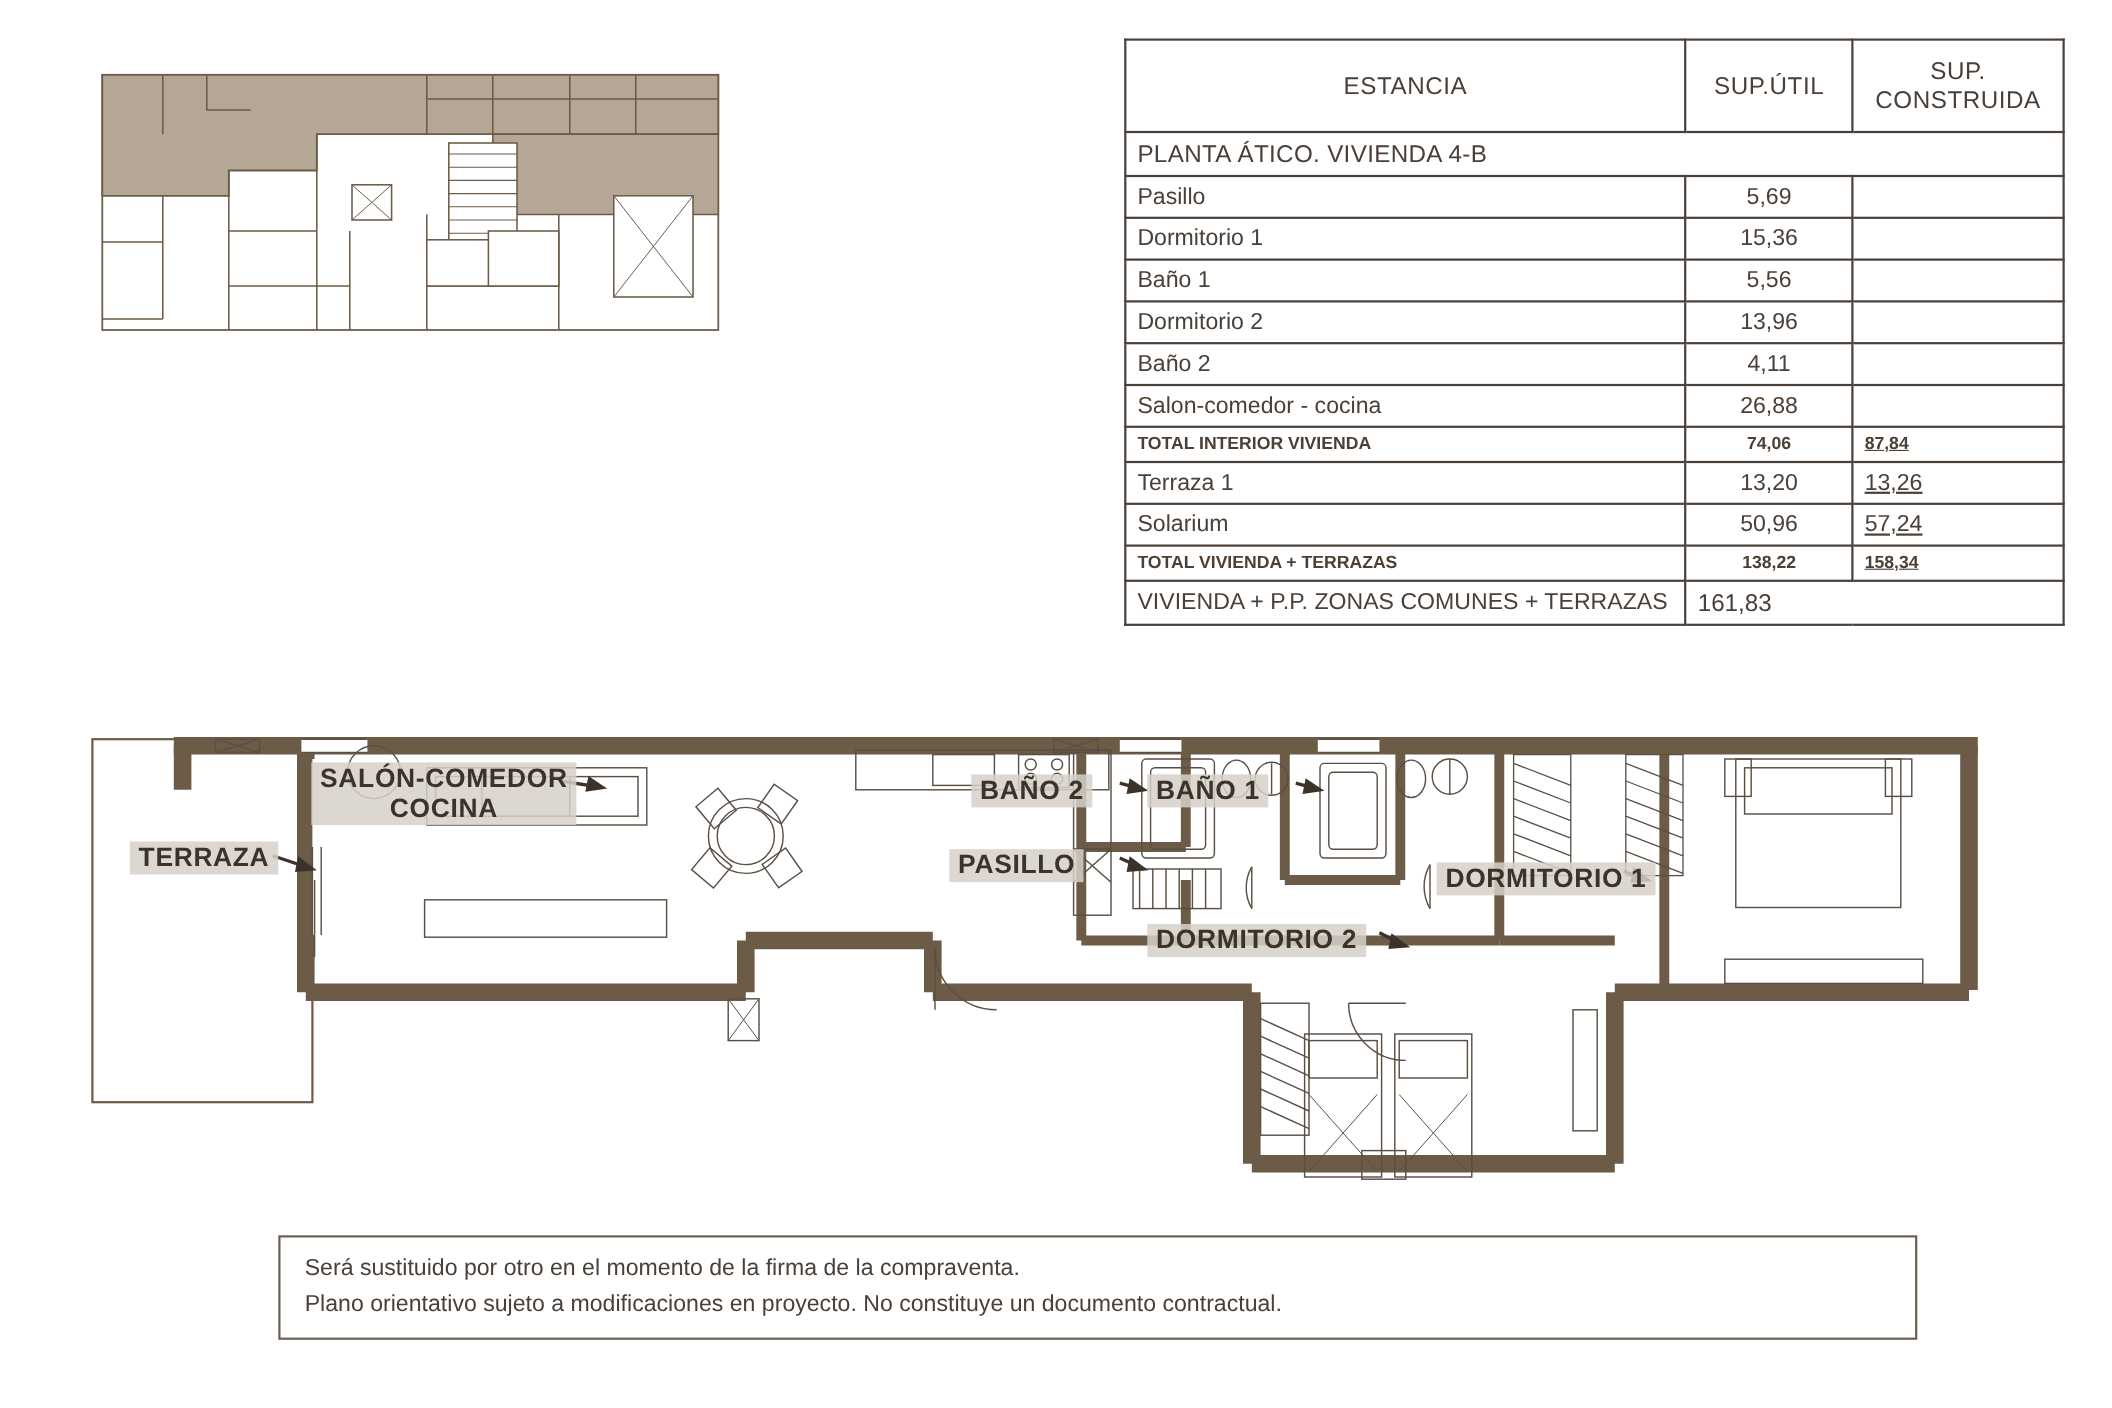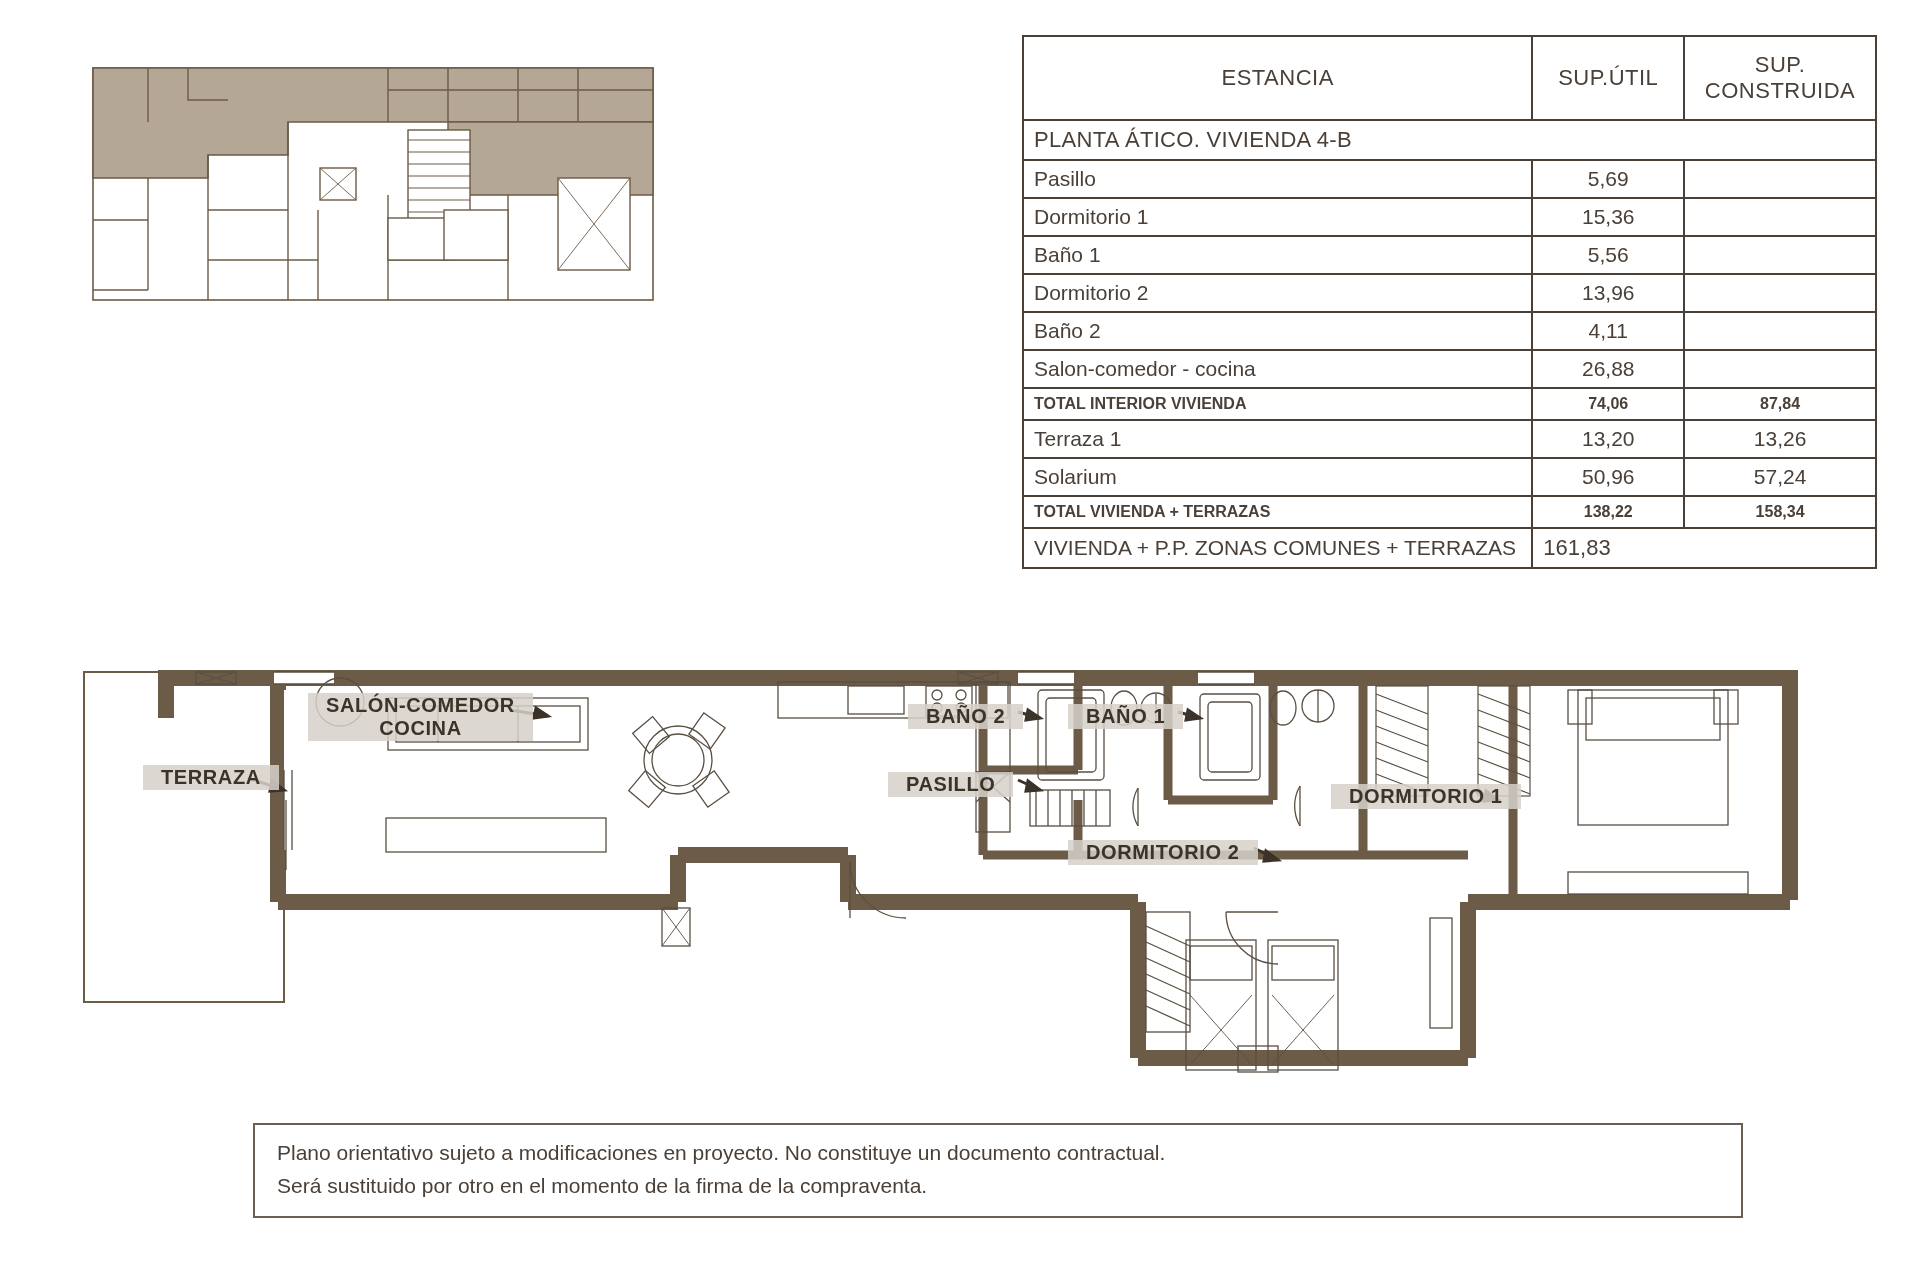--- a/index.html
+++ b/index.html
@@ -46,21 +46,21 @@
   }
   table.areas th {
     text-align: center;
     font-size: 22px;
     letter-spacing: .5px;
     font-weight: normal;
     height: 70px;
   }
   td.room { text-align: left; width: 490px; }
   td.num  { text-align: center; width: 130px; }
-  td.num2 { text-align: center; width: 170px; }
+  td.num2 { text-align: left; width: 170px; text-decoration: underline; }
   tr.section td {
     font-weight: normal;
     font-size: 22px;
     letter-spacing: .3px;
     margin-top: 33px;
   }
   tr.total td { font-weight: bold; font-size: 16px; }
   td.wide { text-align: left; }
   td.span-center { text-align: left; font-weight: bold; font-size: 22px; }
   .nb-top { border-top-width: 3px; }
@@ -72,28 +72,27 @@
     top: 650px;
     width: 1790px;
     height: 450px;
   }
 
   
   .lbl {
     position: absolute;
     font-weight: bold;
     color: #3b3229;
-    font-size: 20px;
+    font-size: 24px;
     letter-spacing: .6px;
     line-height: 1.15;
     text-align: center;
     background: rgba(214,209,201,0.85);
-    padding: 1px 18px;
+    padding: 1px 8px;
     white-space: pre;
-    margin-left: 25px;
   }
 
   
   #disclaimer {
     position: absolute;
     left: 253px;
     top: 1123px;
     width: 1490px;
     border: 2px solid #6b5f52;
     padding: 12px 16px 14px 22px;
@@ -395,15 +394,15 @@
   <div class="lbl" style="left:205px; top:43px;">SALÓN-COMEDOR
 COCINA</div>
   <div class="lbl" style="left:805px; top:54px;">BAÑO 2</div>
   <div class="lbl" style="left:965px; top:54px;">BAÑO 1</div>
   <div class="lbl" style="left:785px; top:122px;">PASILLO</div>
   <div class="lbl" style="left:1228px; top:134px;">DORMITORIO 1</div>
   <div class="lbl" style="left:965px; top:190px;">DORMITORIO 2</div>
 </div>
 
 <div id="disclaimer">
+  <div>Será sustituido por otro en el momento de la firma de la compraventa.</div>
   <div>Plano orientativo sujeto a modificaciones en proyecto. No constituye un documento contractual.</div>
-  <div>Será sustituido por otro en el momento de la firma de la compraventa.</div>
 </div>
 
 </body></html>

